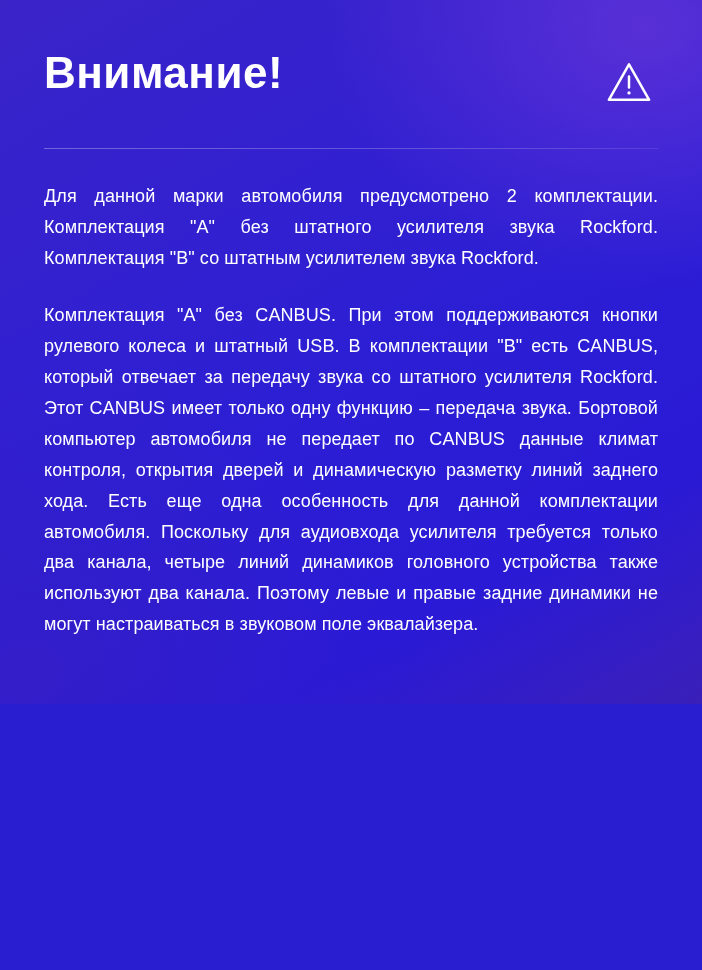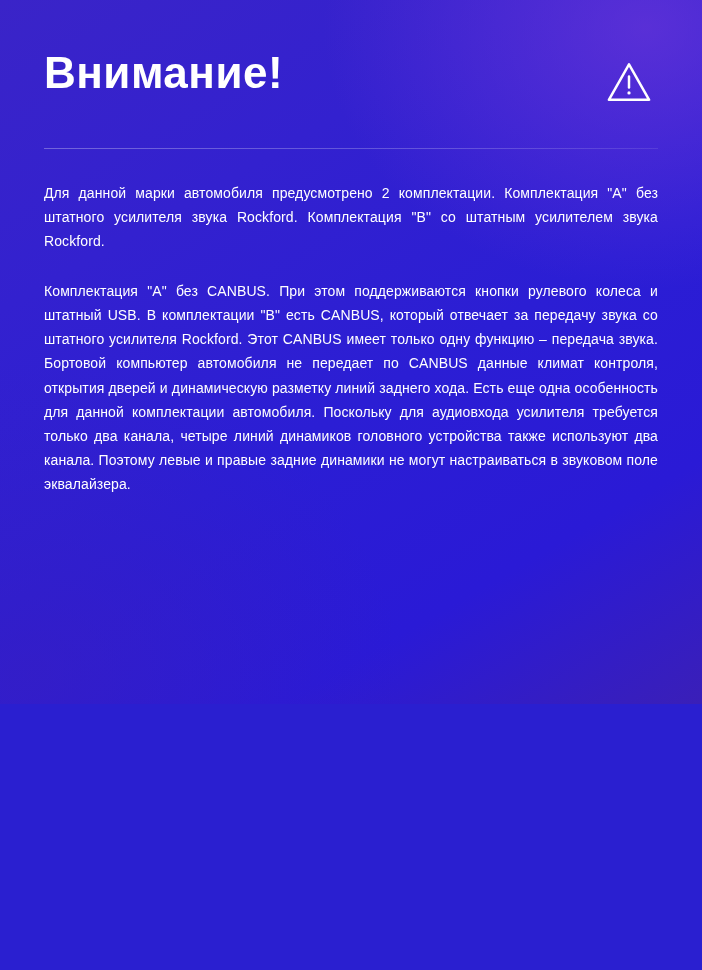--- a/index.html
+++ b/index.html
@@ -51,21 +51,21 @@
     height: 1px;
     width: 100%;
     background: linear-gradient(90deg, rgba(255,255,255,0.30), rgba(255,255,255,0.22) 65%, rgba(255,255,255,0.10));
   }
   .content {
     margin-top: 32px;
   }
   p.para {
     margin: 0 0 26px 0;
     color: #ffffff;
-    font-size: 14px;
+    font-size: 18px;
     line-height: 1.72;
     text-align: justify;
     text-justify: inter-word;
     letter-spacing: 0.1px;
   }
   p.para:last-child {
     margin-bottom: 0;
   }
   p.highlight {
     color: #24c8f0;

